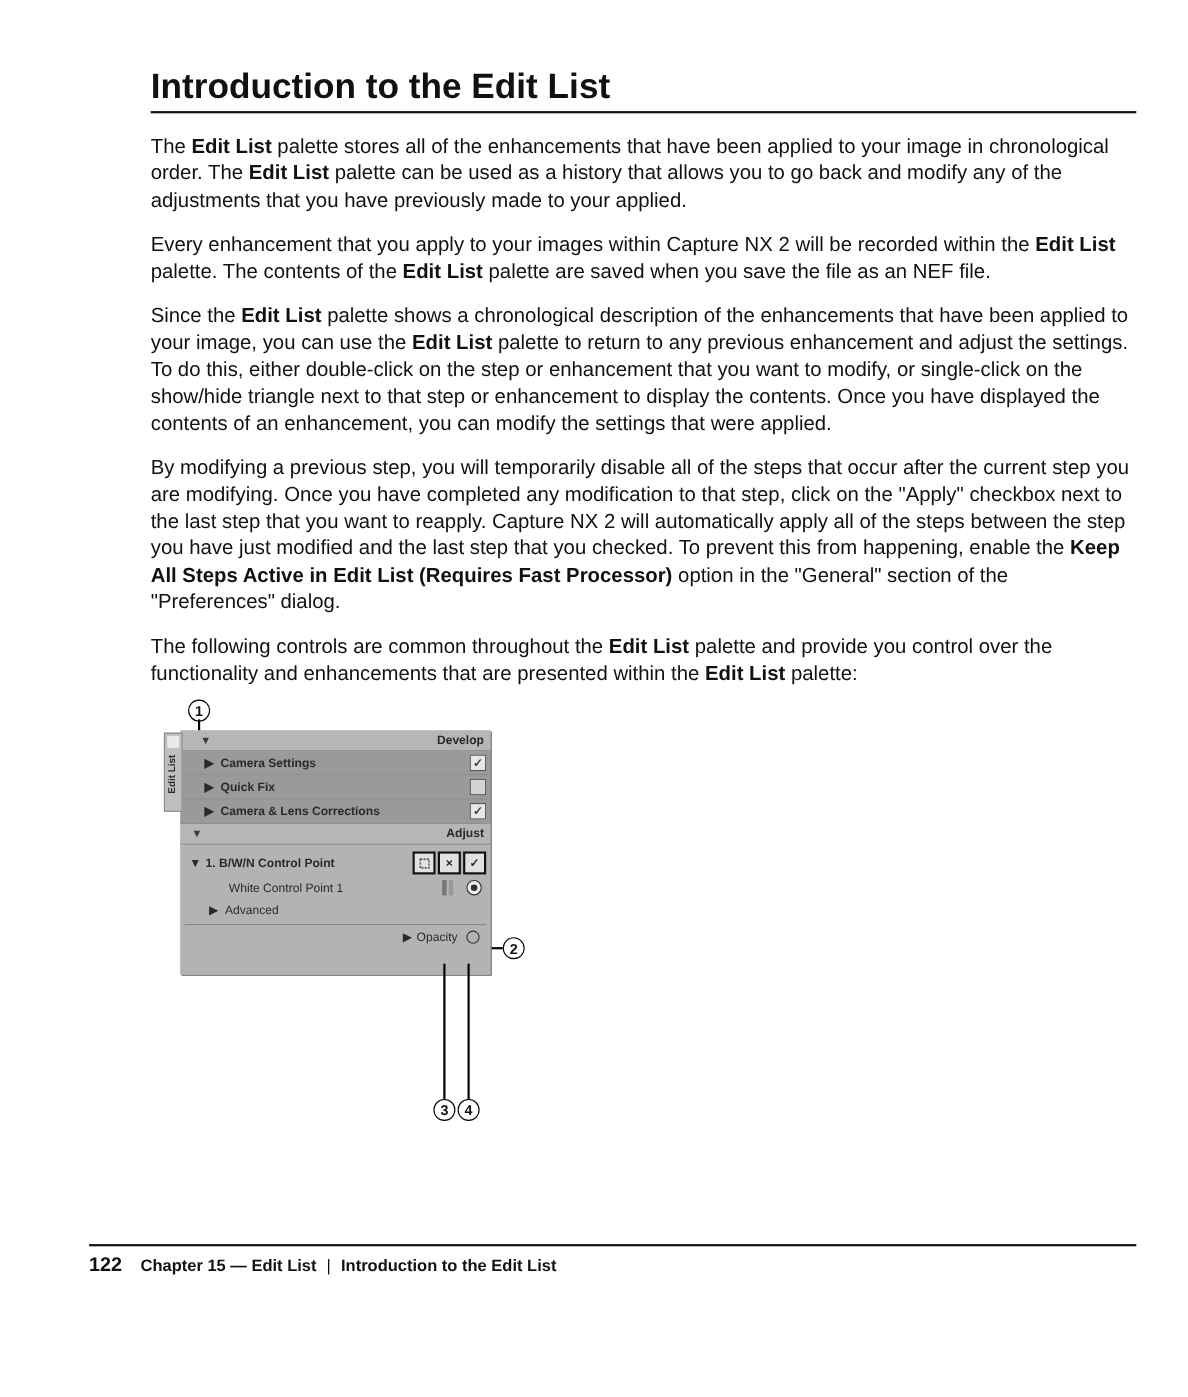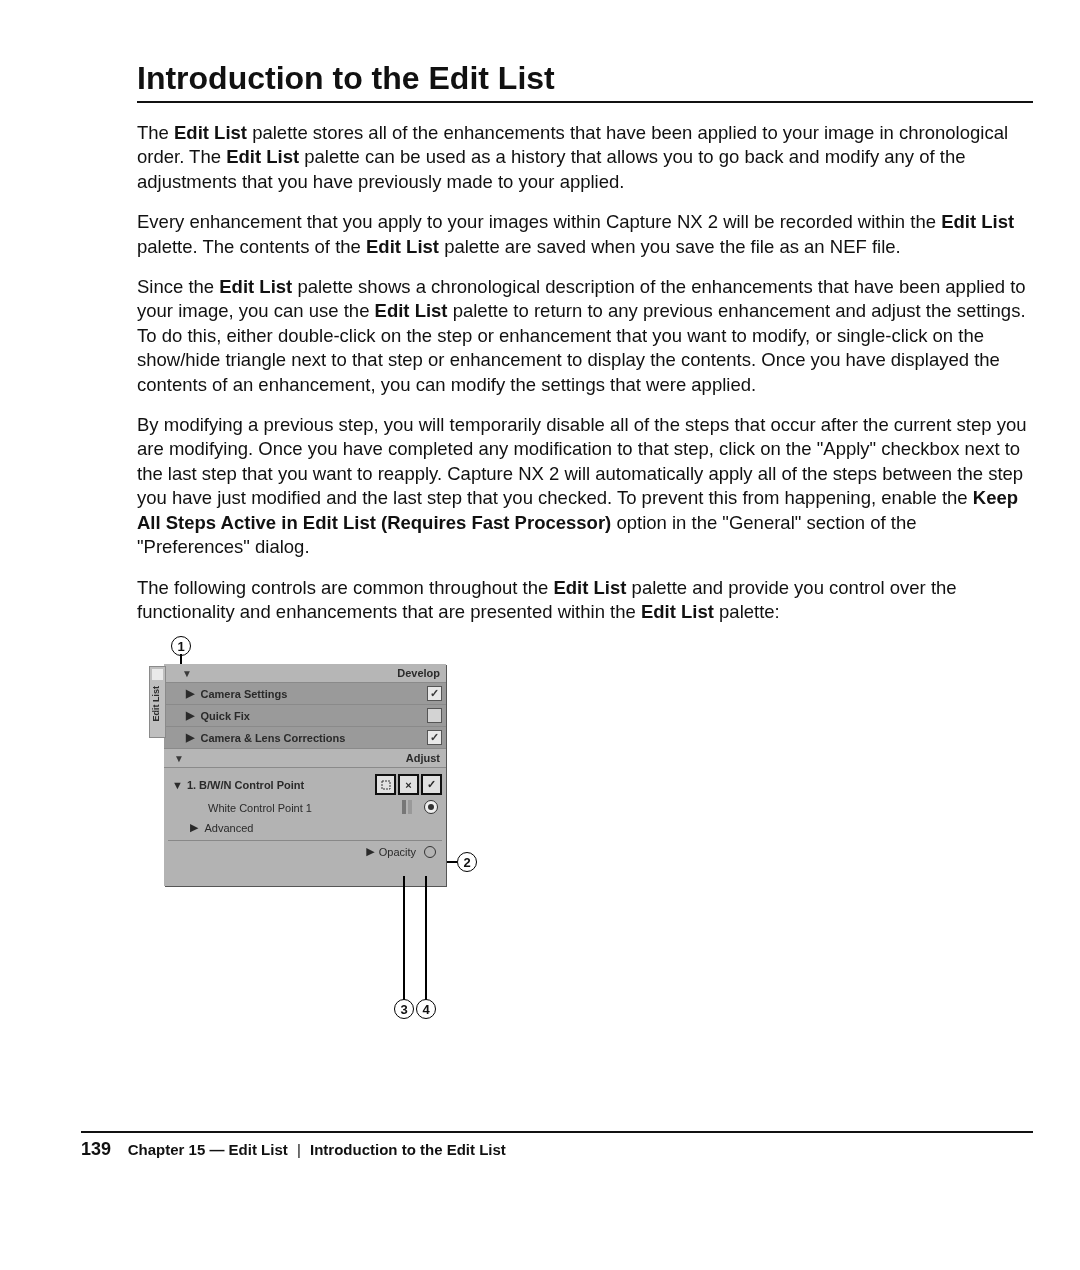--- a/index.html
+++ b/index.html
@@ -362,21 +362,21 @@
     <div class="vline" style="left:254px; top:242px; height:125px;"></div>
     <div class="vline" style="left:276px; top:242px; height:125px;"></div>
 
     <div class="callout-circle" style="left:245px; top:365px;">3</div>
     <div class="callout-circle" style="left:267px; top:365px;">4</div>
   </div>
 
   <div class="footer">
     <hr>
     <div class="footer-text">
-      <span class="pnum">139</span>
+      <span class="pnum">122</span>
       &nbsp;&nbsp;
       <span class="b">Chapter 15 — Edit List</span>
       <span class="sep">|</span>
       <span class="b">Introduction to the Edit List</span>
     </div>
   </div>
 
 </div>
 
 </body></html>

